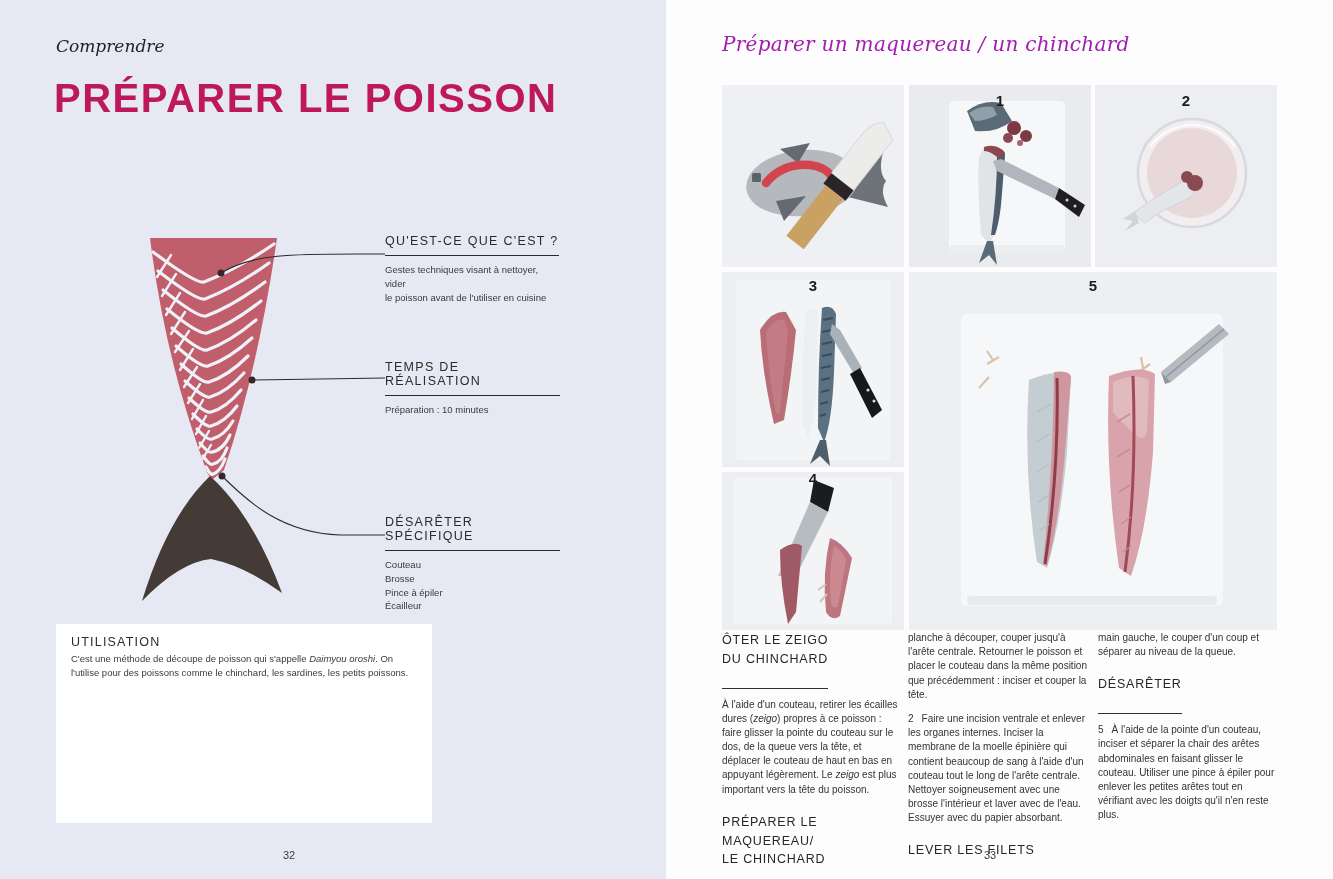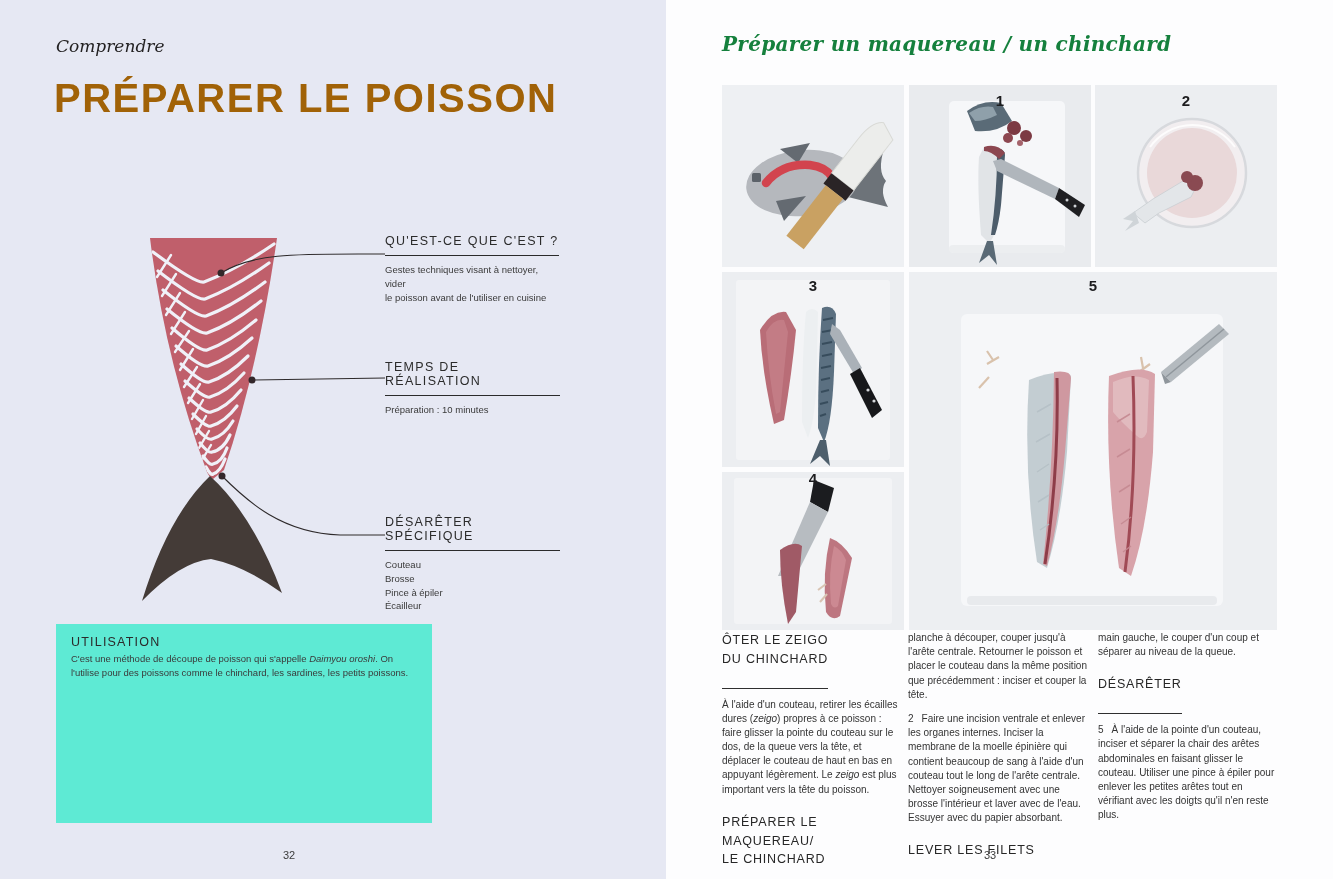--- a/index.html
+++ b/index.html
@@ -3,37 +3,37 @@
 <meta charset="utf-8">
 <style>
   html,body{margin:0;padding:0;}
   .spread{position:relative;width:1333px;height:879px;overflow:hidden;background:#ffffff;
           font-family:"Liberation Sans",sans-serif;color:#333;}
   
   .page-left{position:absolute;left:0;top:0;width:666px;height:879px;background:#e6e8f3;}
   .kicker{position:absolute;left:56px;top:36px;font-family:"DejaVu Serif",serif;
           font-style:italic;font-weight:normal;font-size:17px;color:#232122;}
   .big-title{position:absolute;left:54px;top:78px;margin:0;font-size:40px;font-weight:800;
-             letter-spacing:1.5px;color:#a16207;line-height:1;}
+             letter-spacing:1.5px;color:#be185d;line-height:1;}
   .left-art{position:absolute;left:0;top:0;width:666px;height:879px;pointer-events:none;}
   .anno{position:absolute;left:385px;width:175px;}
   .anno h4{margin:0 0 7px 0;font-size:12.5px;font-weight:400;letter-spacing:1.3px;color:#2b2b2b;}
   .anno h4 span{display:inline-block;border-bottom:1.5px solid #2b2b2b;padding-bottom:7px;}
   .anno .line{font-size:9.5px;color:#3a3a3a;line-height:1.45;}
   .anno-1{top:234px;} .anno-2{top:360px;} .anno-3{top:515px;}
-  .usage-box{position:absolute;left:56px;top:624px;width:376px;height:199px;background:#5eead4;
+  .usage-box{position:absolute;left:56px;top:624px;width:376px;height:199px;background:#ffffff;
              box-sizing:border-box;padding:11px 15px;}
   .usage-box h4{margin:0 0 3px 0;font-size:12.5px;font-weight:400;letter-spacing:1.2px;color:#2b2b2b;}
   .usage-box p{margin:0;font-size:9.5px;line-height:1.5;color:#3a3a3a;width:352px;}
   .pagenum{position:absolute;top:849px;width:44px;font-size:11px;color:#3c3c3c;}
   .pagenum-left{left:283px;} .pagenum-right{left:318px;}
   
   .page-right{position:absolute;left:666px;top:0;width:667px;height:879px;background:#fdfdfe;}
   .script-title{position:absolute;left:56px;top:32px;font-family:"DejaVu Serif",serif;
-                font-style:italic;font-weight:bold;font-size:20px;color:#15803d;letter-spacing:0.3px;}
+                font-style:italic;font-weight:normal;font-size:20px;color:#a21caf;letter-spacing:0.3px;}
   .photo{position:absolute;background:#eceef1;overflow:hidden;}
   .photo svg{display:block;}
   .ph-a{left:56px;top:85px;width:182px;height:182px;background:#eef0f3;}
   .ph-1{left:243px;top:85px;width:182px;height:182px;}
   .ph-2{left:429px;top:85px;width:182px;height:182px;}
   .ph-3{left:56px;top:272px;width:182px;height:195px;}
   .ph-4{left:56px;top:472px;width:182px;height:158px;}
   .ph-5{left:243px;top:272px;width:368px;height:358px;}
   .stepnum{position:absolute;font-size:15px;font-weight:bold;color:#1c1c1e;text-align:center;}
   .sn-1{left:243px;top:92px;width:182px;} .sn-2{left:429px;top:92px;width:182px;}

